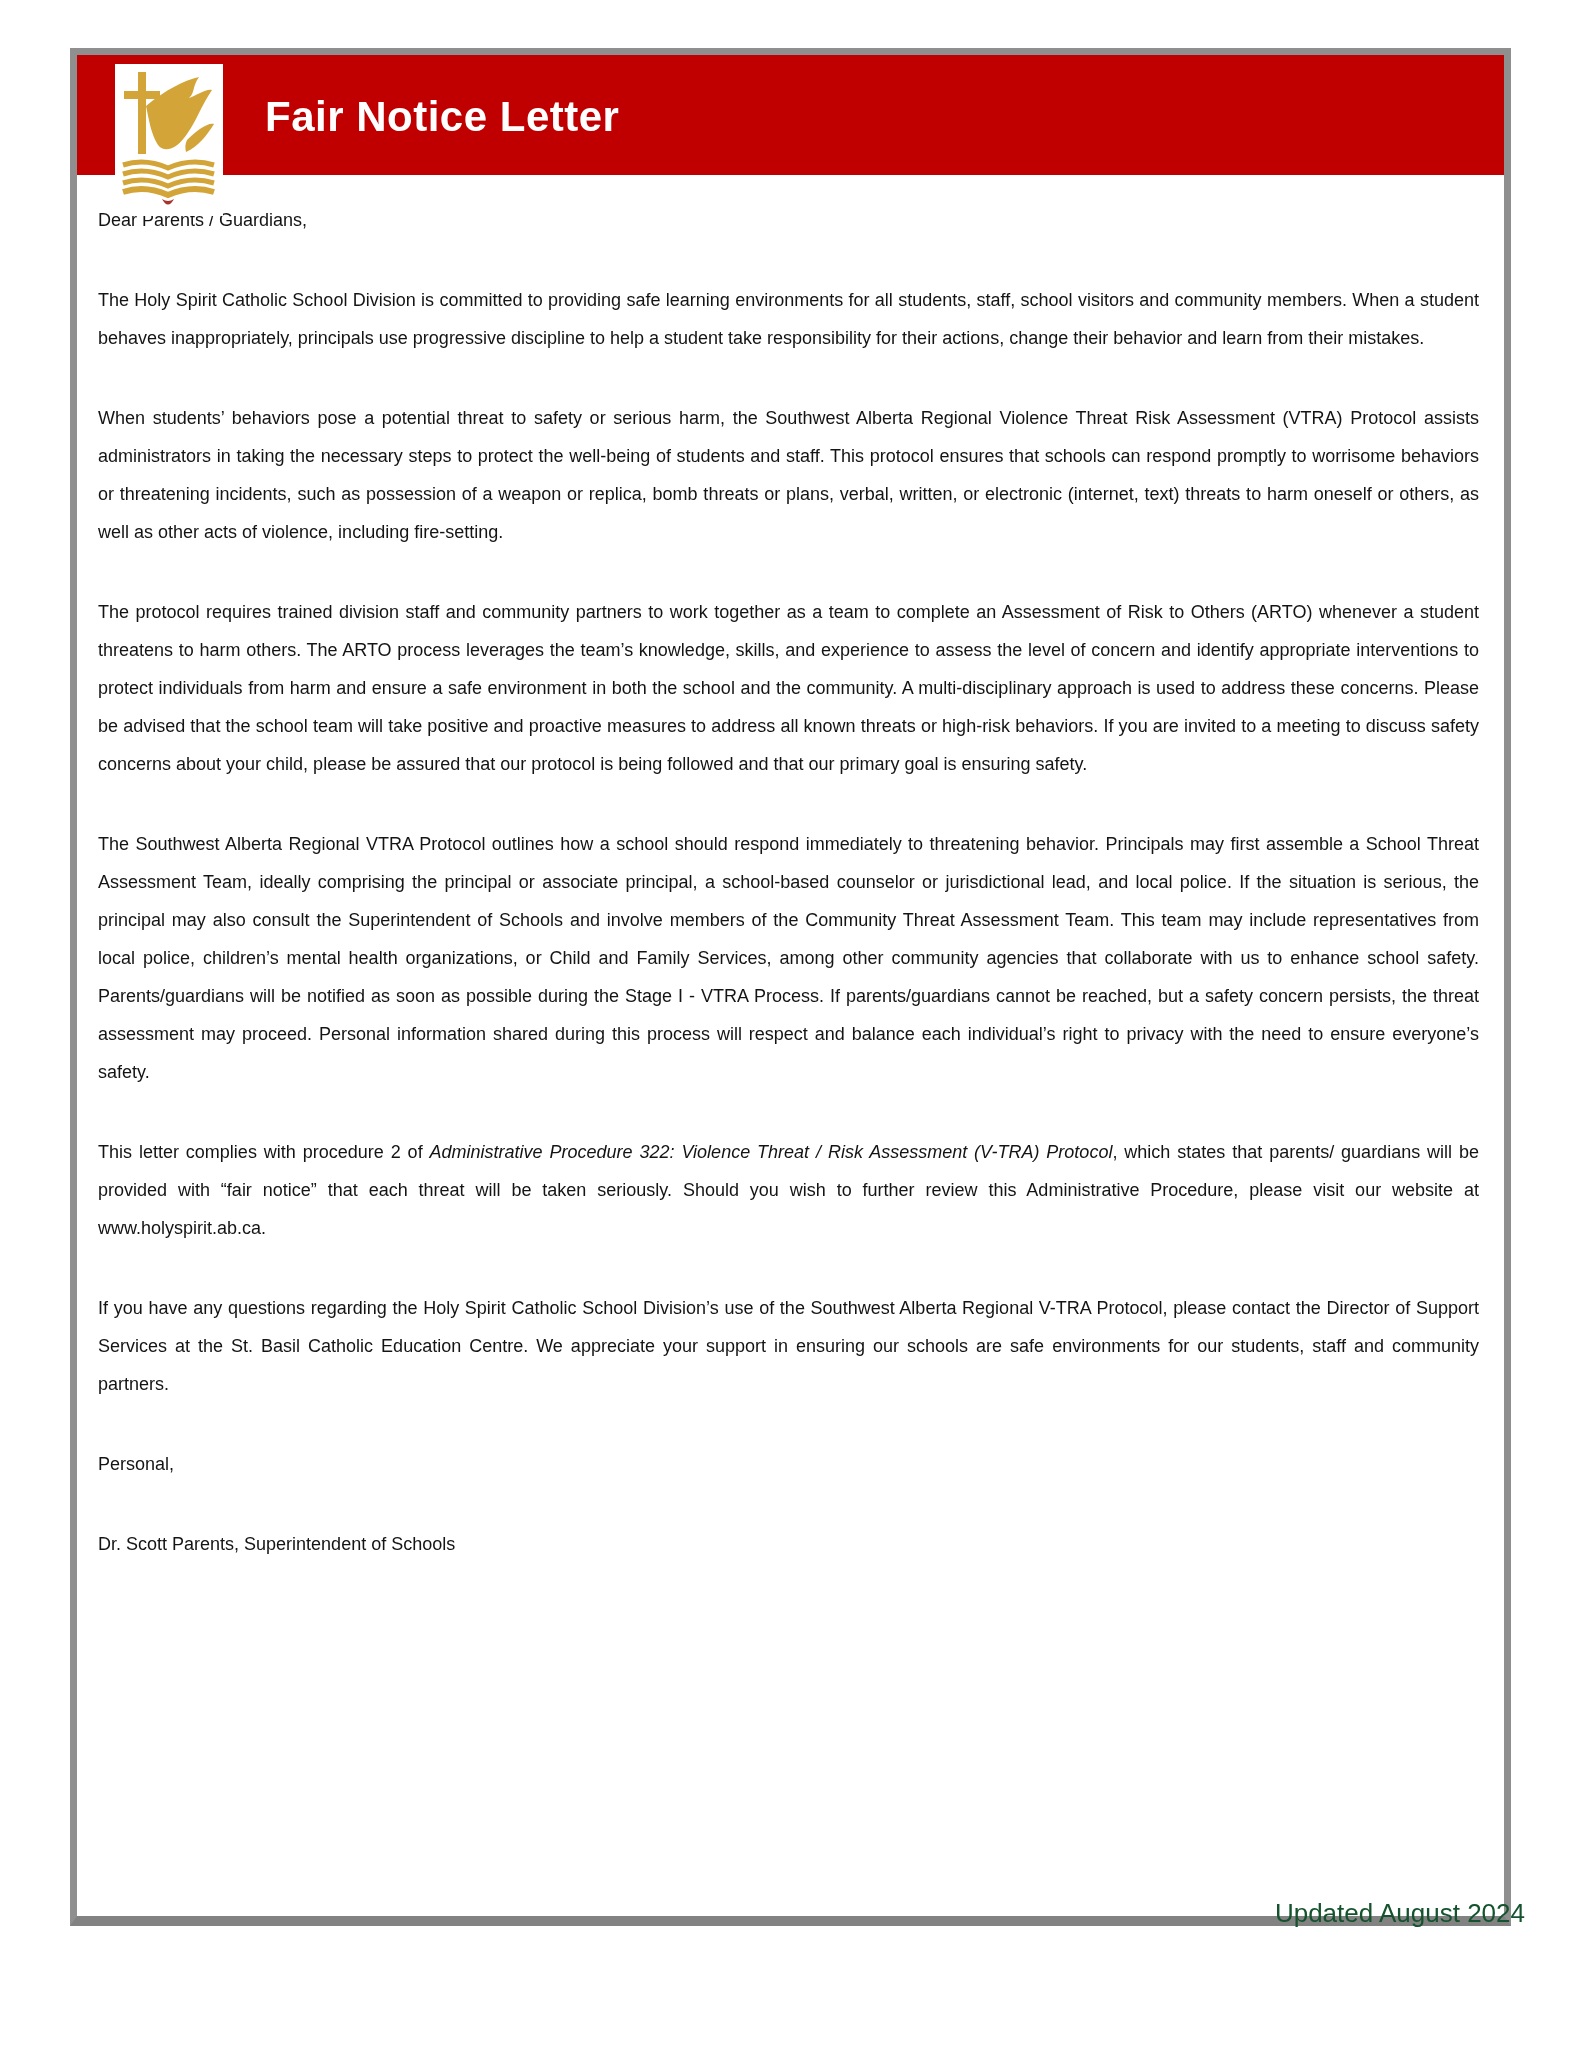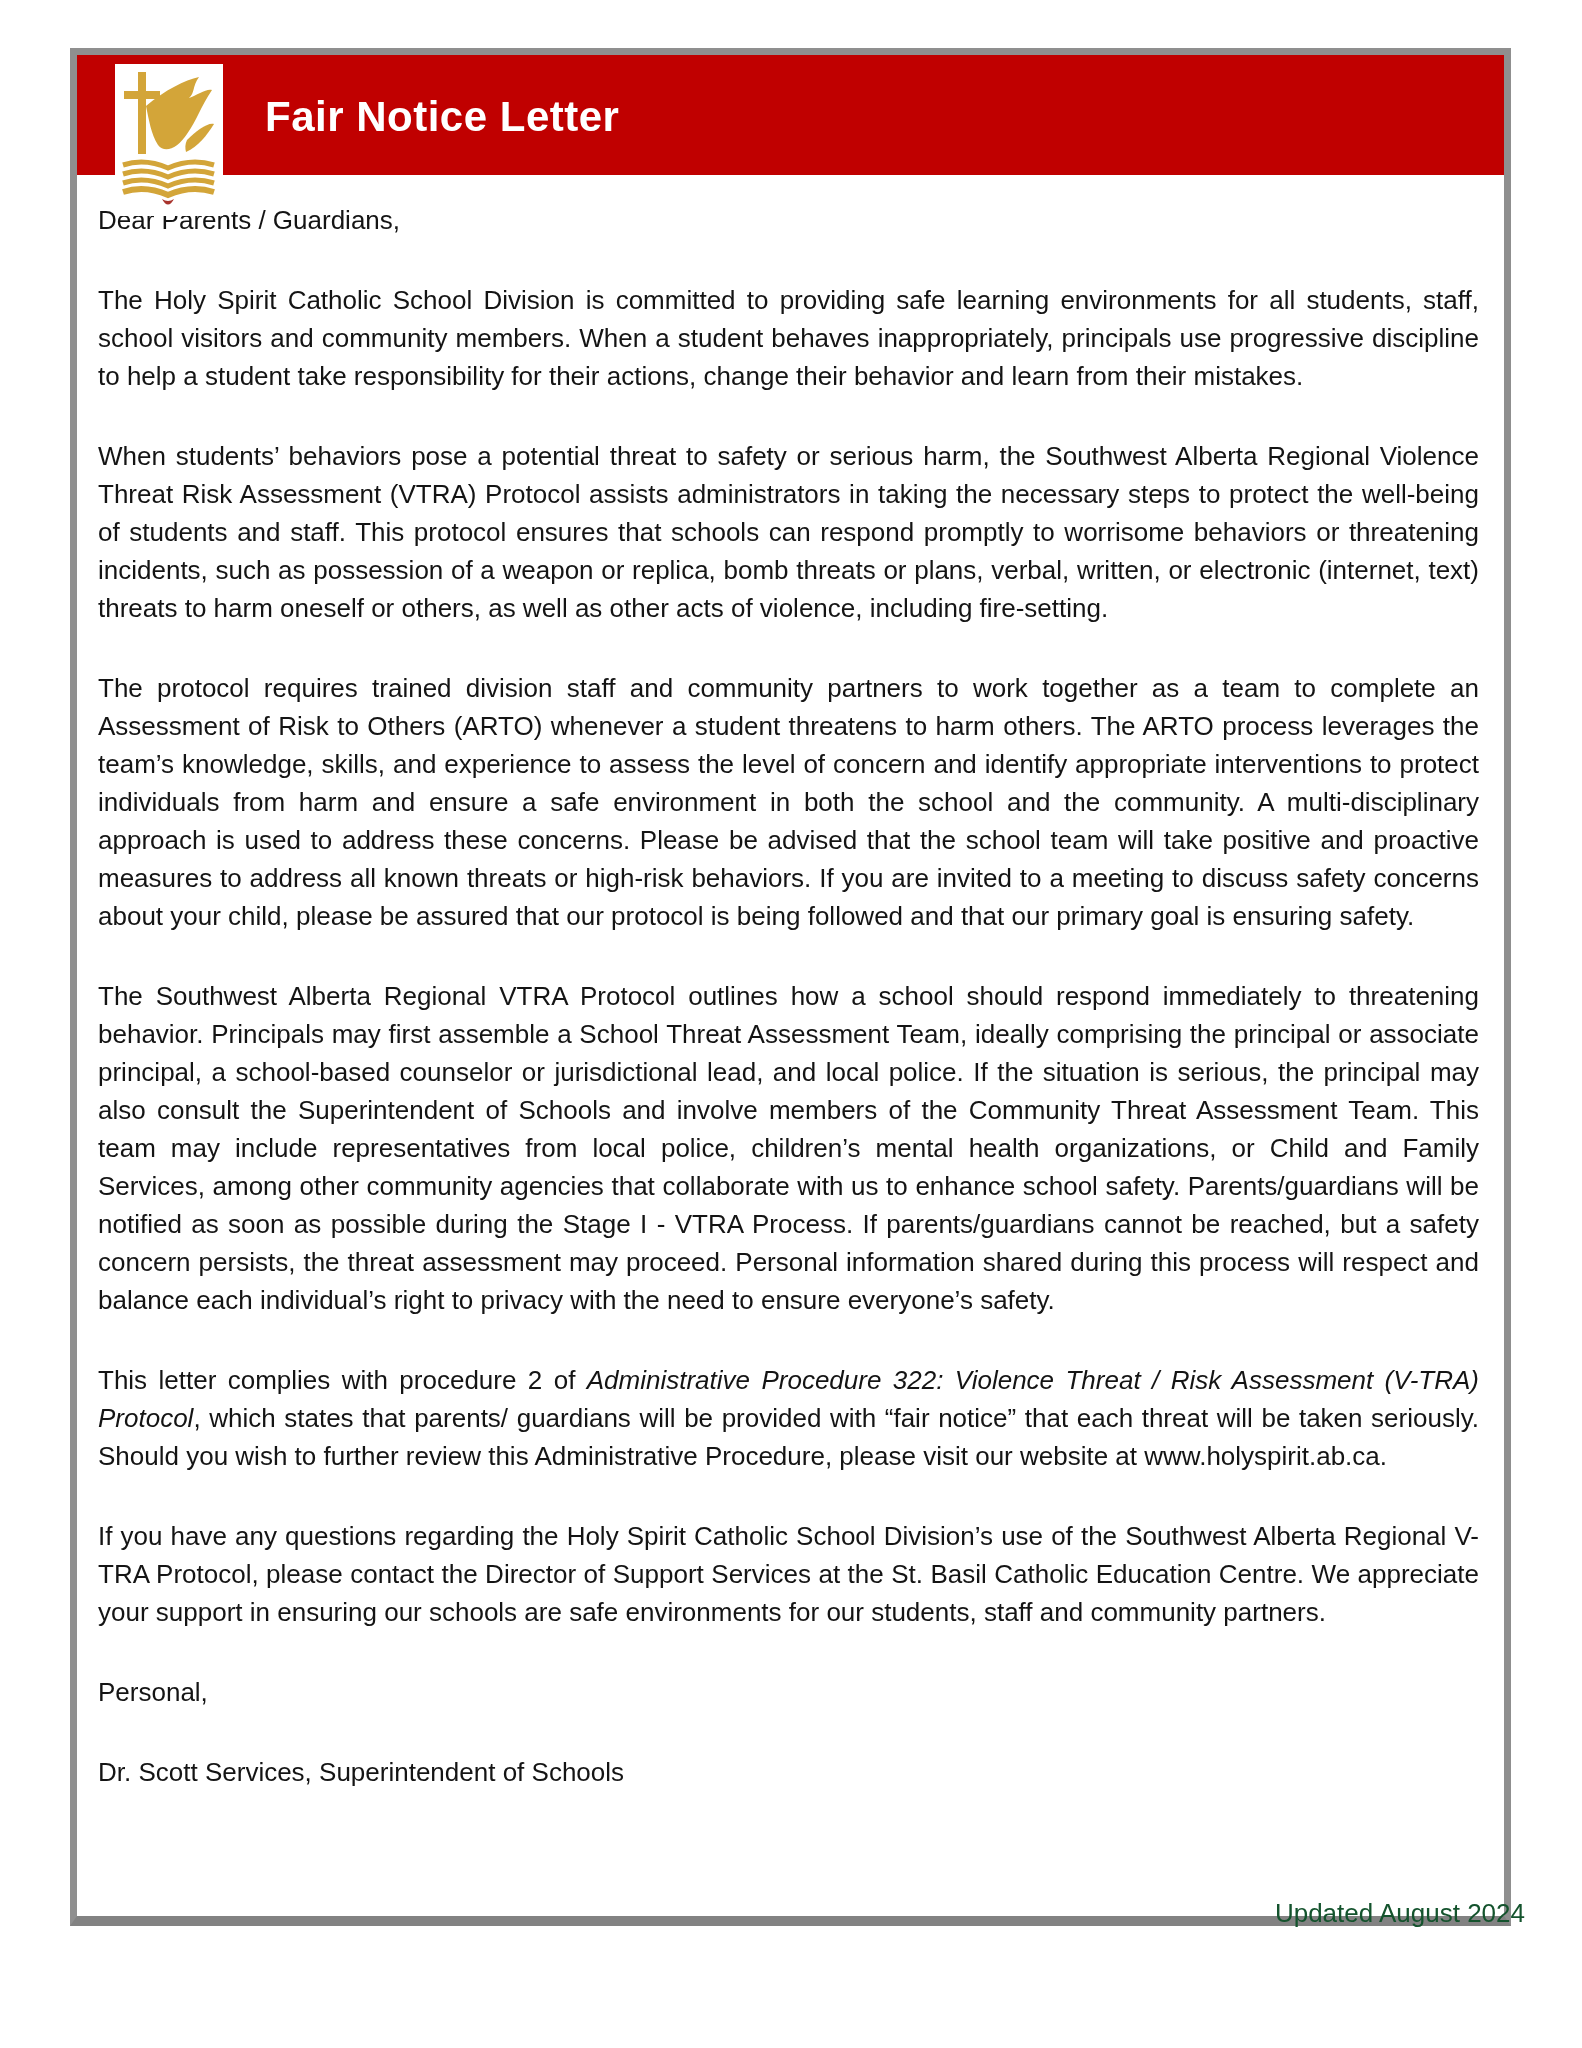--- a/index.html
+++ b/index.html
@@ -40,21 +40,21 @@
     position: absolute;
     left: 188px; top: 38px;
     color: #ffffff;
     font-size: 42px;
     font-weight: bold;
     letter-spacing: 0.5px;
   }
 
   .letter-body {
     padding: 26px 25px 0 21px;
-    font-size: 26px;
+    font-size: 18px;
     line-height: 38px;
     color: #141414;
   }
   .letter-body p { text-align: justify; margin-bottom: 42px; }
   .letter-body p.no-justify { text-align: left; }
   .salutation { margin-bottom: 42px; }
   .closing { margin-bottom: 44px; }
   .signature { margin-bottom: 0; }
   .italic { font-style: italic; }
 
@@ -108,20 +108,20 @@
       <p>The protocol requires trained division staff and community partners to work together as a team to complete an Assessment of Risk to Others (ARTO) whenever a student threatens to harm others. The ARTO process leverages the team’s knowledge, skills, and experience to assess the level of concern and identify appropriate interventions to protect individuals from harm and ensure a safe environment in both the school and the community. A multi-disciplinary approach is used to address these concerns. Please be advised that the school team will take positive and proactive measures to address all known threats or high-risk behaviors. If you are invited to a meeting to discuss safety concerns about your child, please be assured that our protocol is being followed and that our primary goal is ensuring safety.</p>
 
       <p>The Southwest Alberta Regional VTRA Protocol outlines how a school should respond immediately to threatening behavior. Principals may first assemble a School Threat Assessment Team, ideally comprising the principal or associate principal, a school-based counselor or jurisdictional lead, and local police. If the situation is serious, the principal may also consult the Superintendent of Schools and involve members of the Community Threat Assessment Team. This team may include representatives from local police, children’s mental health organizations, or Child and Family Services, among other community agencies that collaborate with us to enhance school safety. Parents/guardians will be notified as soon as possible during the Stage I - VTRA Process. If parents/guardians cannot be reached, but a safety concern persists, the threat assessment may proceed. Personal information shared during this process will respect and balance each individual’s right to privacy with the need to ensure everyone’s safety.</p>
 
       <p><span>This letter complies with procedure 2 of </span><span class="italic">Administrative Procedure 322: Violence Threat / Risk Assessment (V-TRA) Protocol</span><span>, which states that parents/ guardians will be provided with “fair notice” that each threat will be taken seriously.  Should you wish to further review this Administrative Procedure, please visit our website at www.holyspirit.ab.ca.</span></p>
 
       <p>If you have any questions regarding the Holy Spirit Catholic School Division’s use of the Southwest Alberta Regional V-TRA Protocol, please contact the Director of Support Services at the St. Basil Catholic Education Centre. We appreciate your support in ensuring our schools are safe environments for our students, staff and community partners.</p>
 
       <p class="closing no-justify">Personal,</p>
 
-      <p class="signature no-justify">Dr. Scott Services, Superintendent of Schools</p>
+      <p class="signature no-justify">Dr. Scott Parents, Superintendent of Schools</p>
     </div>
 
   </div>
 
   <div class="footer-note">Updated August 2024</div>
 
 </div>
 
 </body></html>

